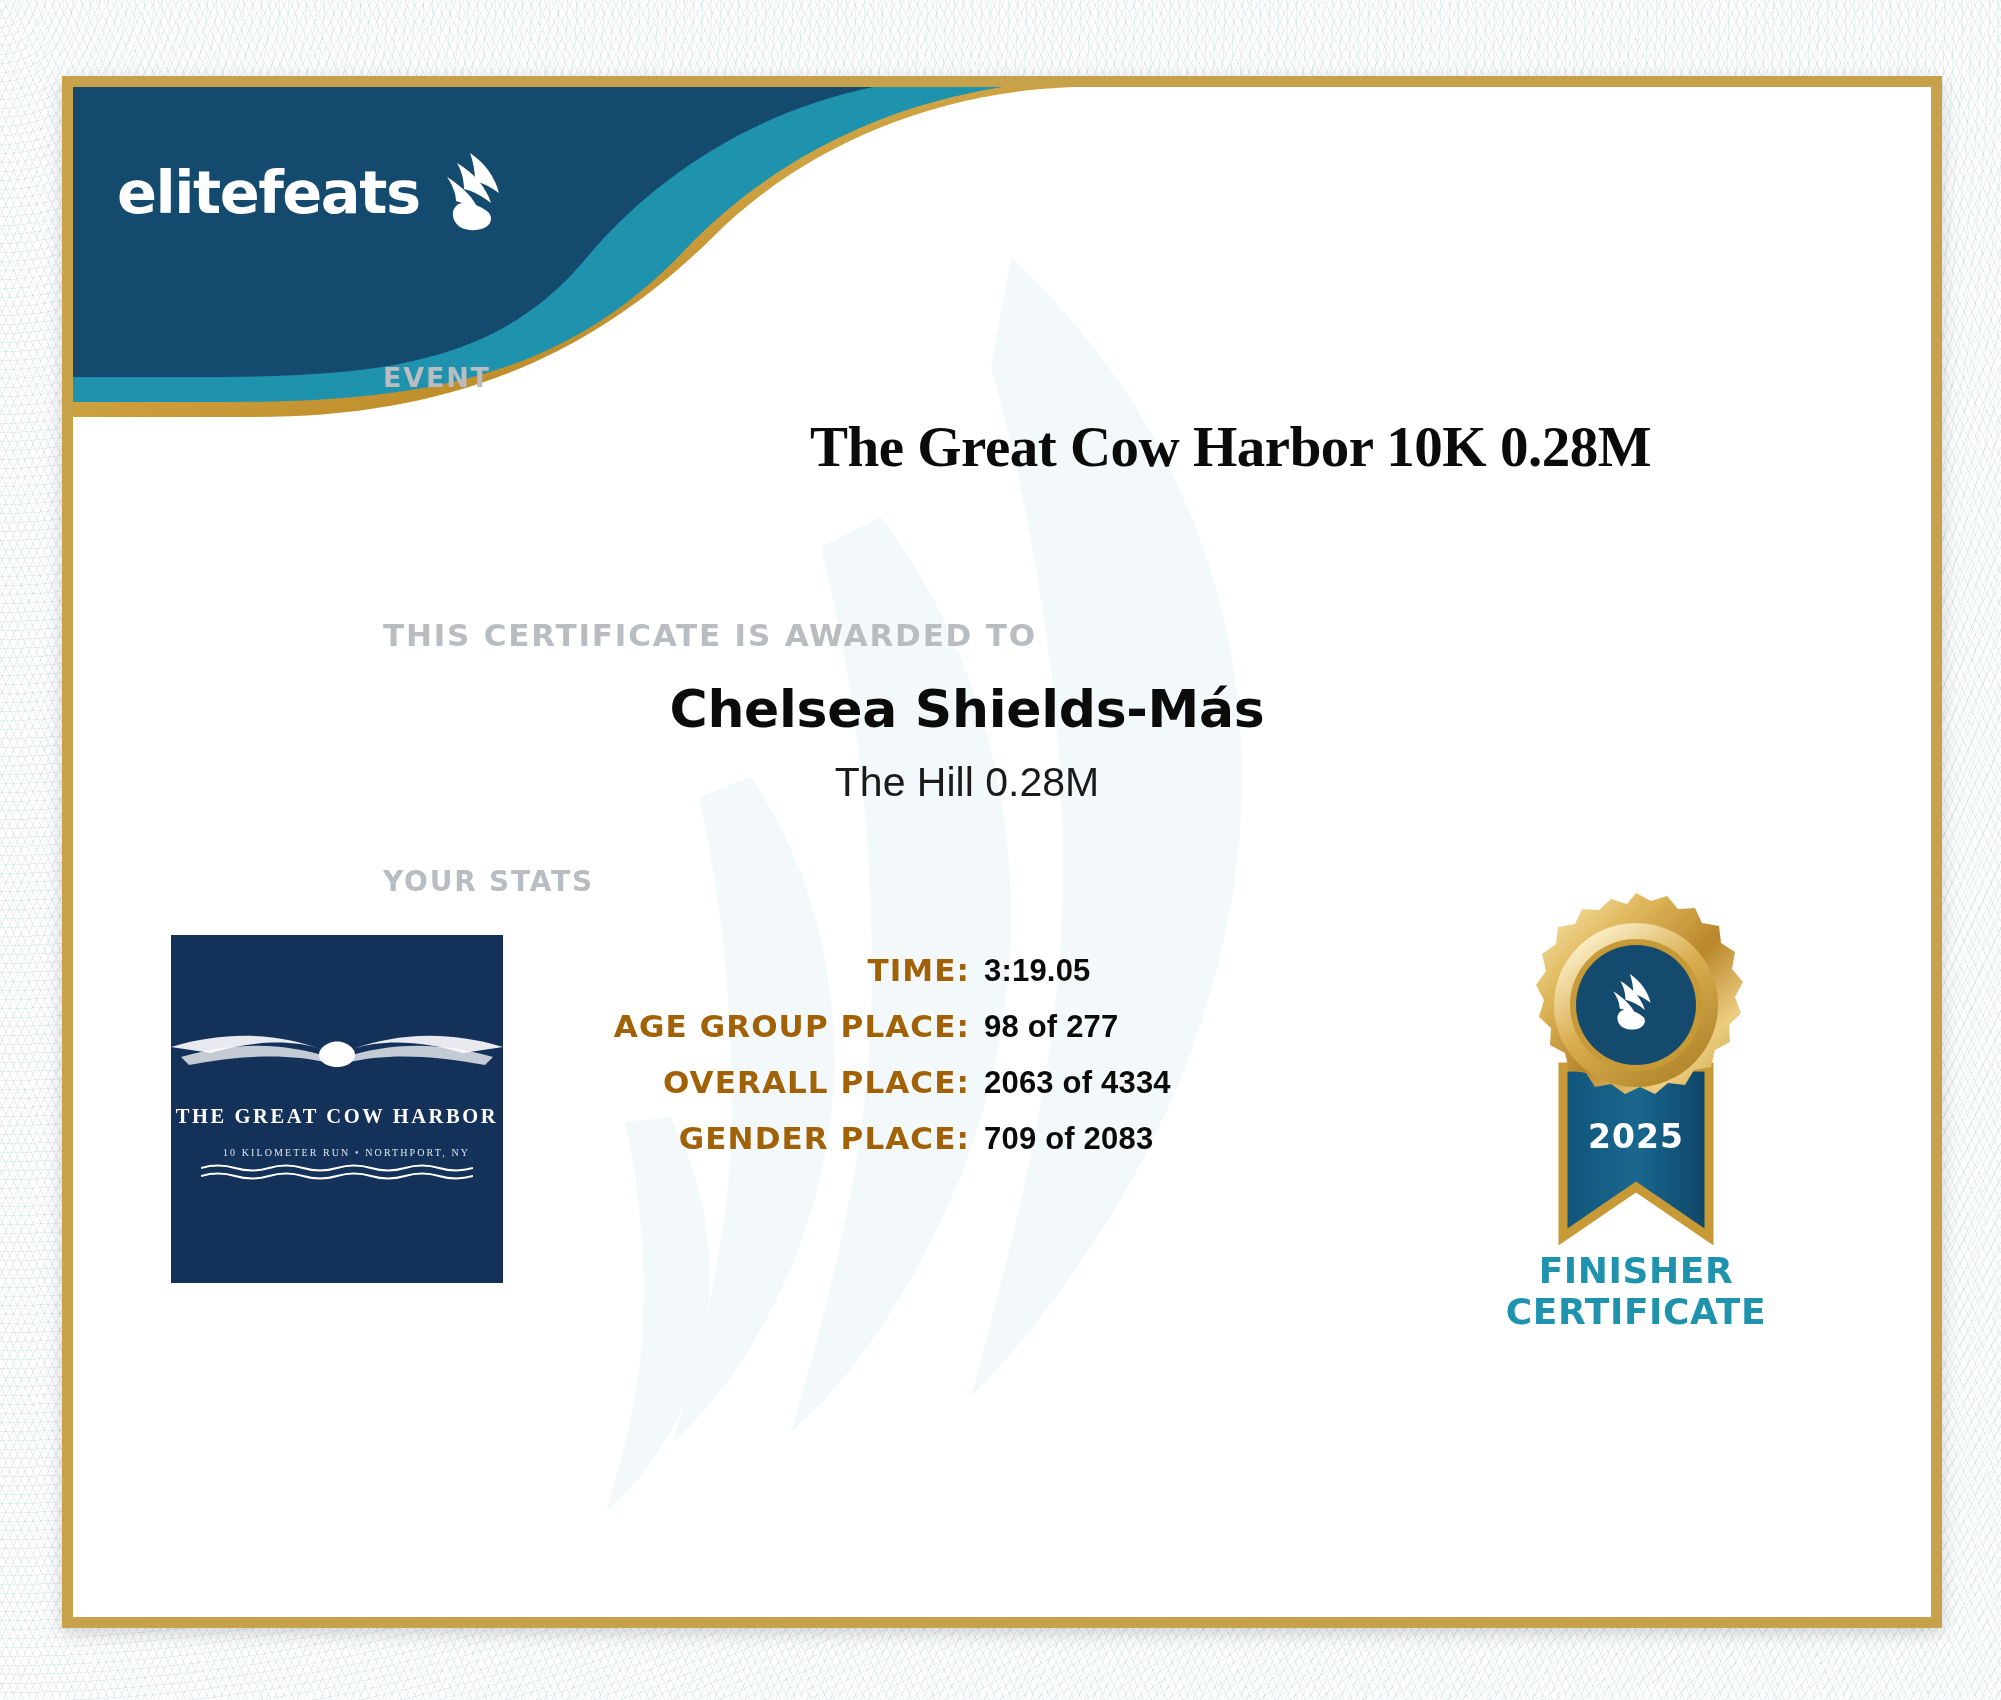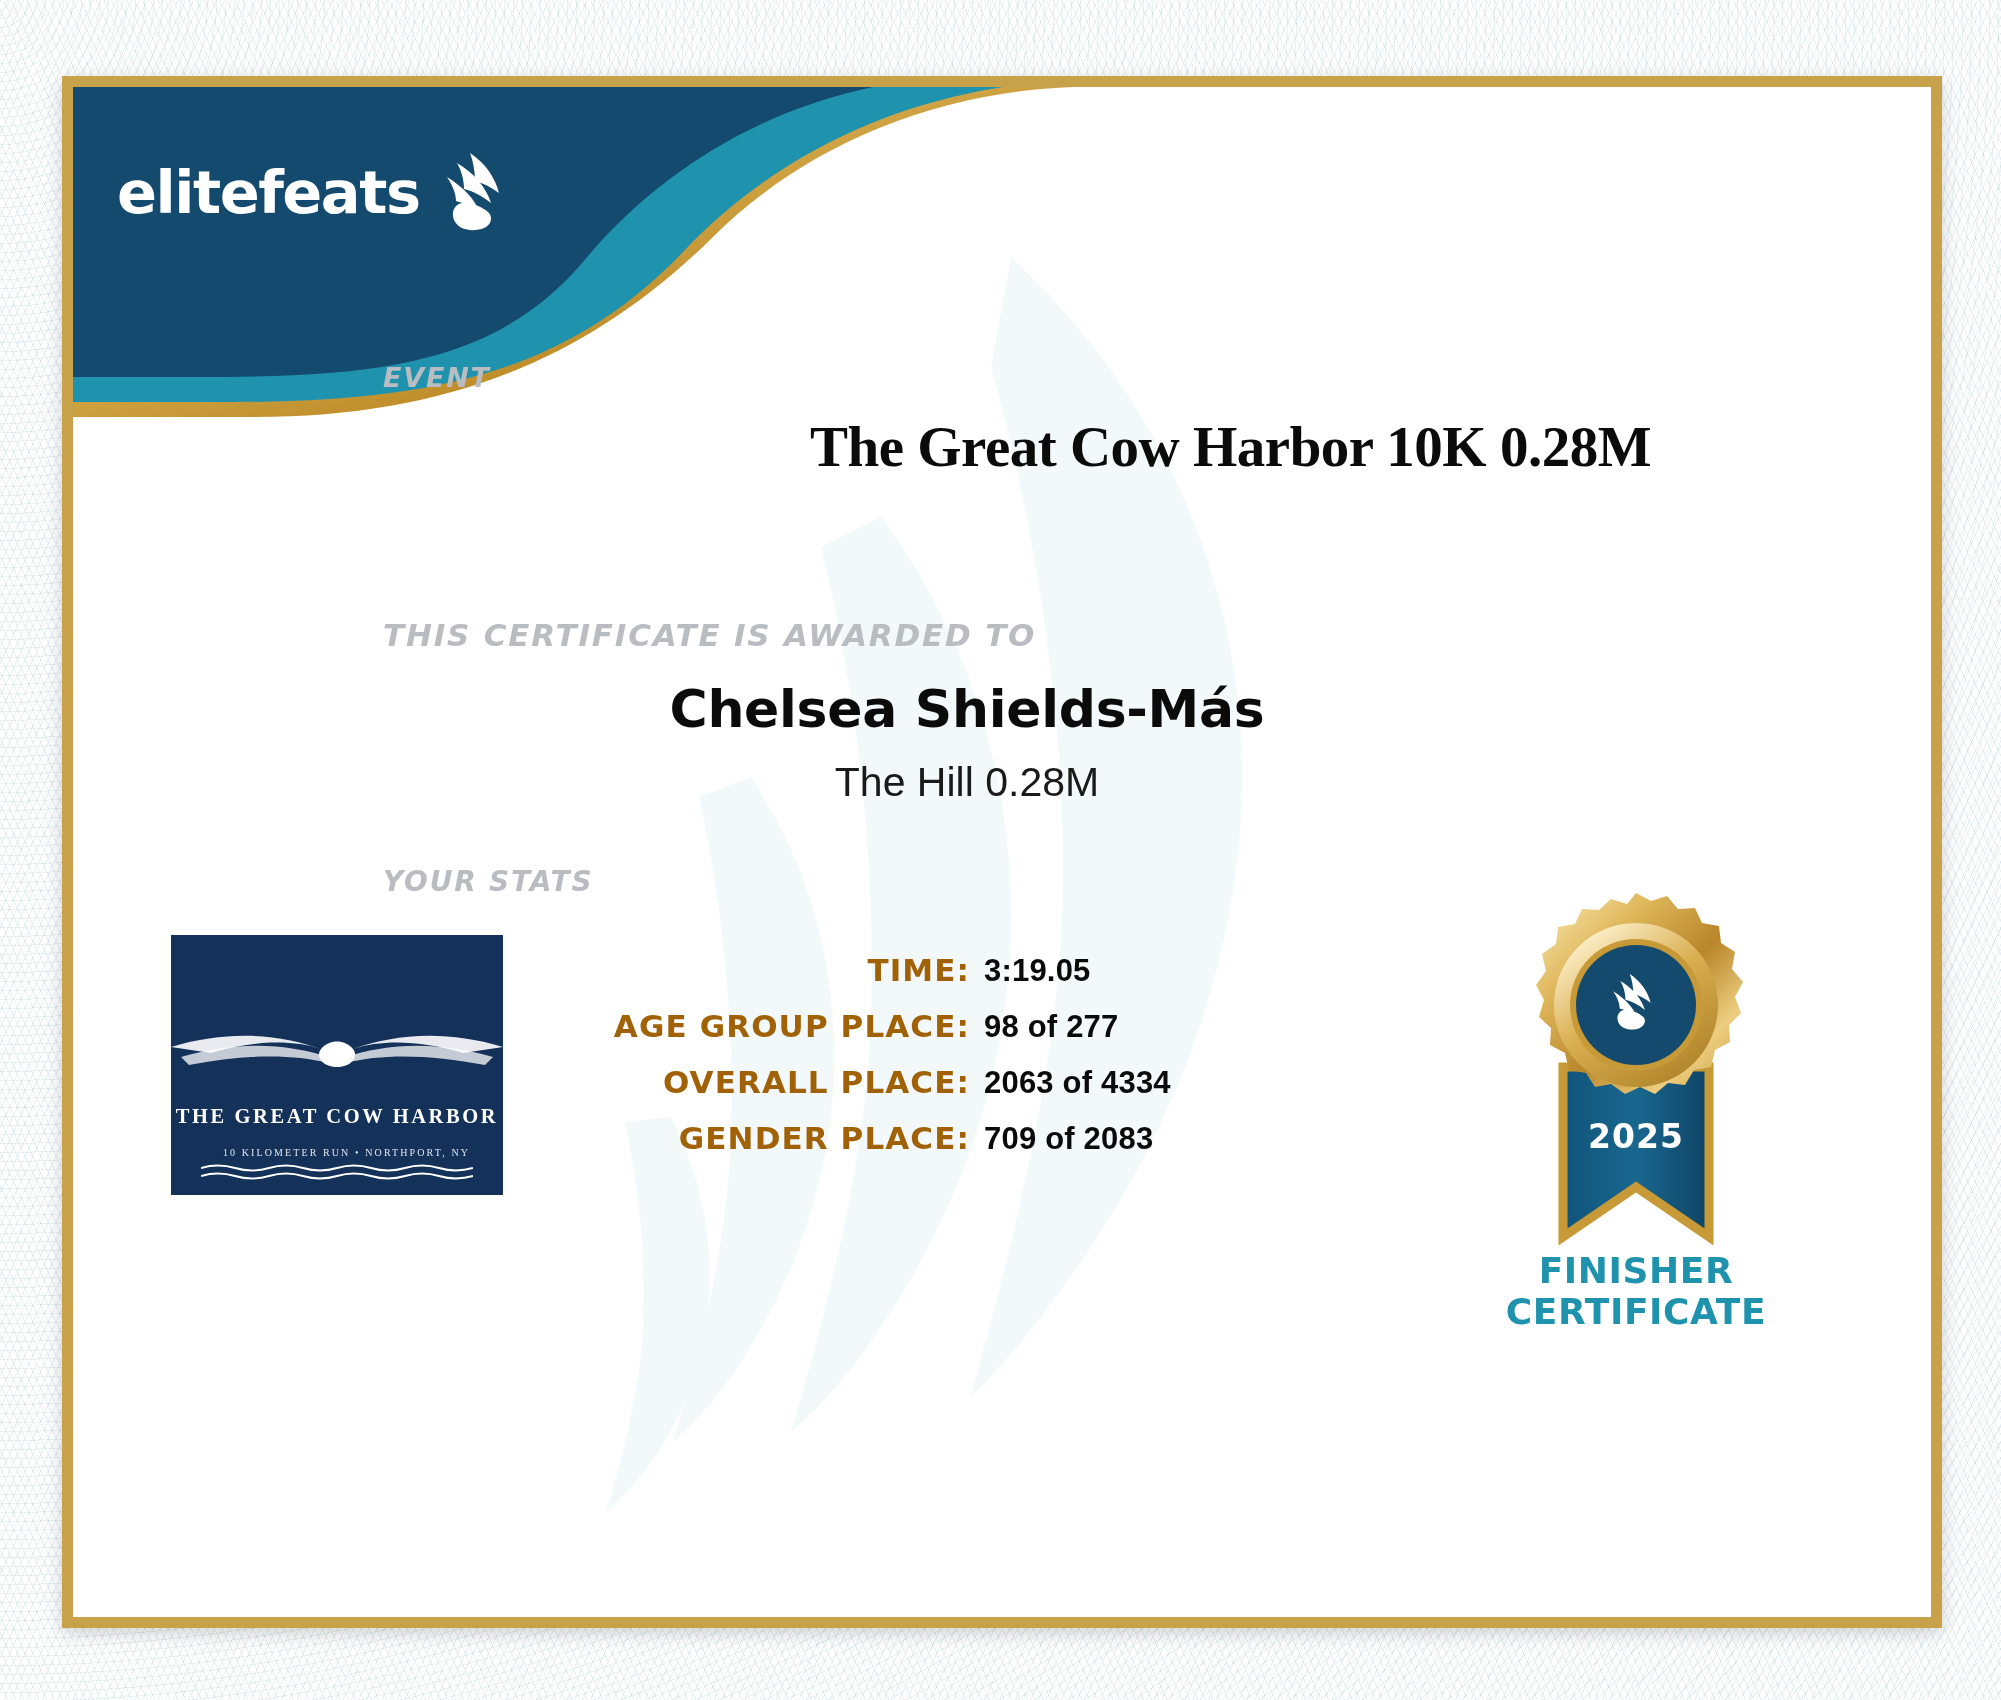--- a/index.html
+++ b/index.html
@@ -78,21 +78,20 @@
     font-weight: 700;
     letter-spacing: -1.5px;
     font-family: "DejaVu Sans", sans-serif;
   }
 
   .label-muted {
     color: #b9bcc0;
     font-weight: 700;
     letter-spacing: 1.8px;
     font-family: "DejaVu Sans", sans-serif;
-    font-style: italic;
   }
 
   #event-label {
     position: absolute;
     left: 310px; right: 380px;
     top: 275px;
     font-size: 27px;
   }
   #event-name {
     position: absolute;
@@ -173,21 +172,21 @@
     letter-spacing: 0.2px;
     font-family: Liberation Sans, sans-serif;
   }
 
   
   #event-logo {
     position: absolute;
     left: 98px;
     top: 848px;
     width: 332px;
-    height: 260px;
+    height: 348px;
     background: #143159;
     overflow: hidden;
   }
   .gull-band {
     position: absolute;
     left: 0;
     top: 60px;
     width: 100%;
     height: 92px;
   }

